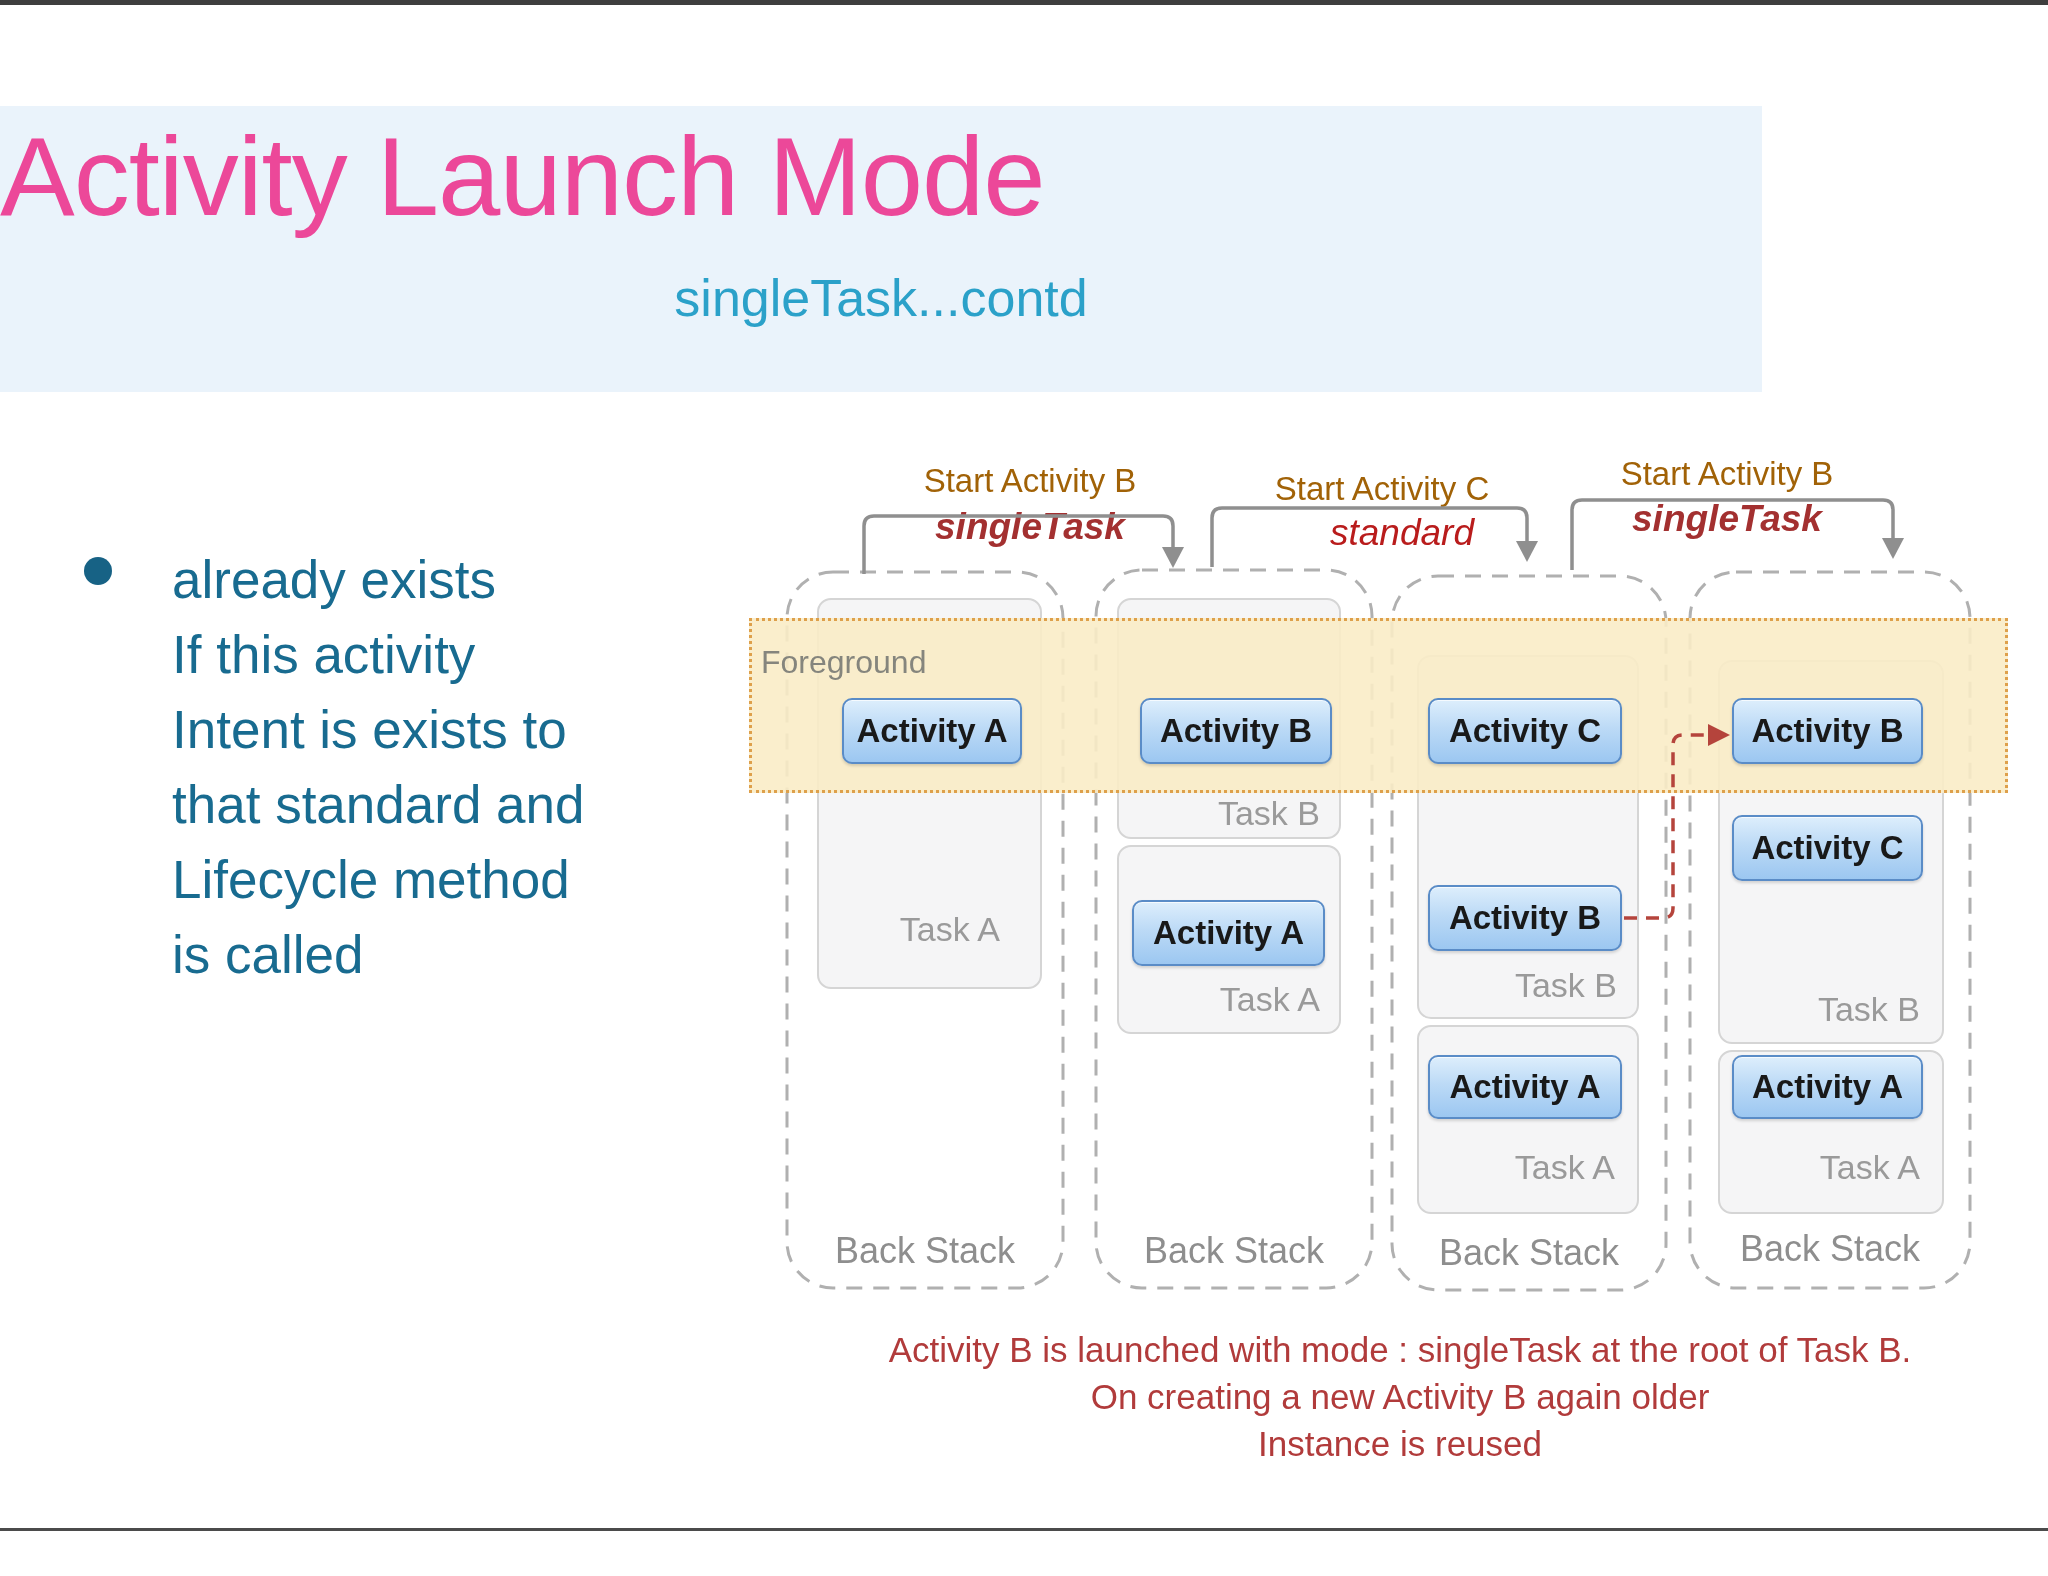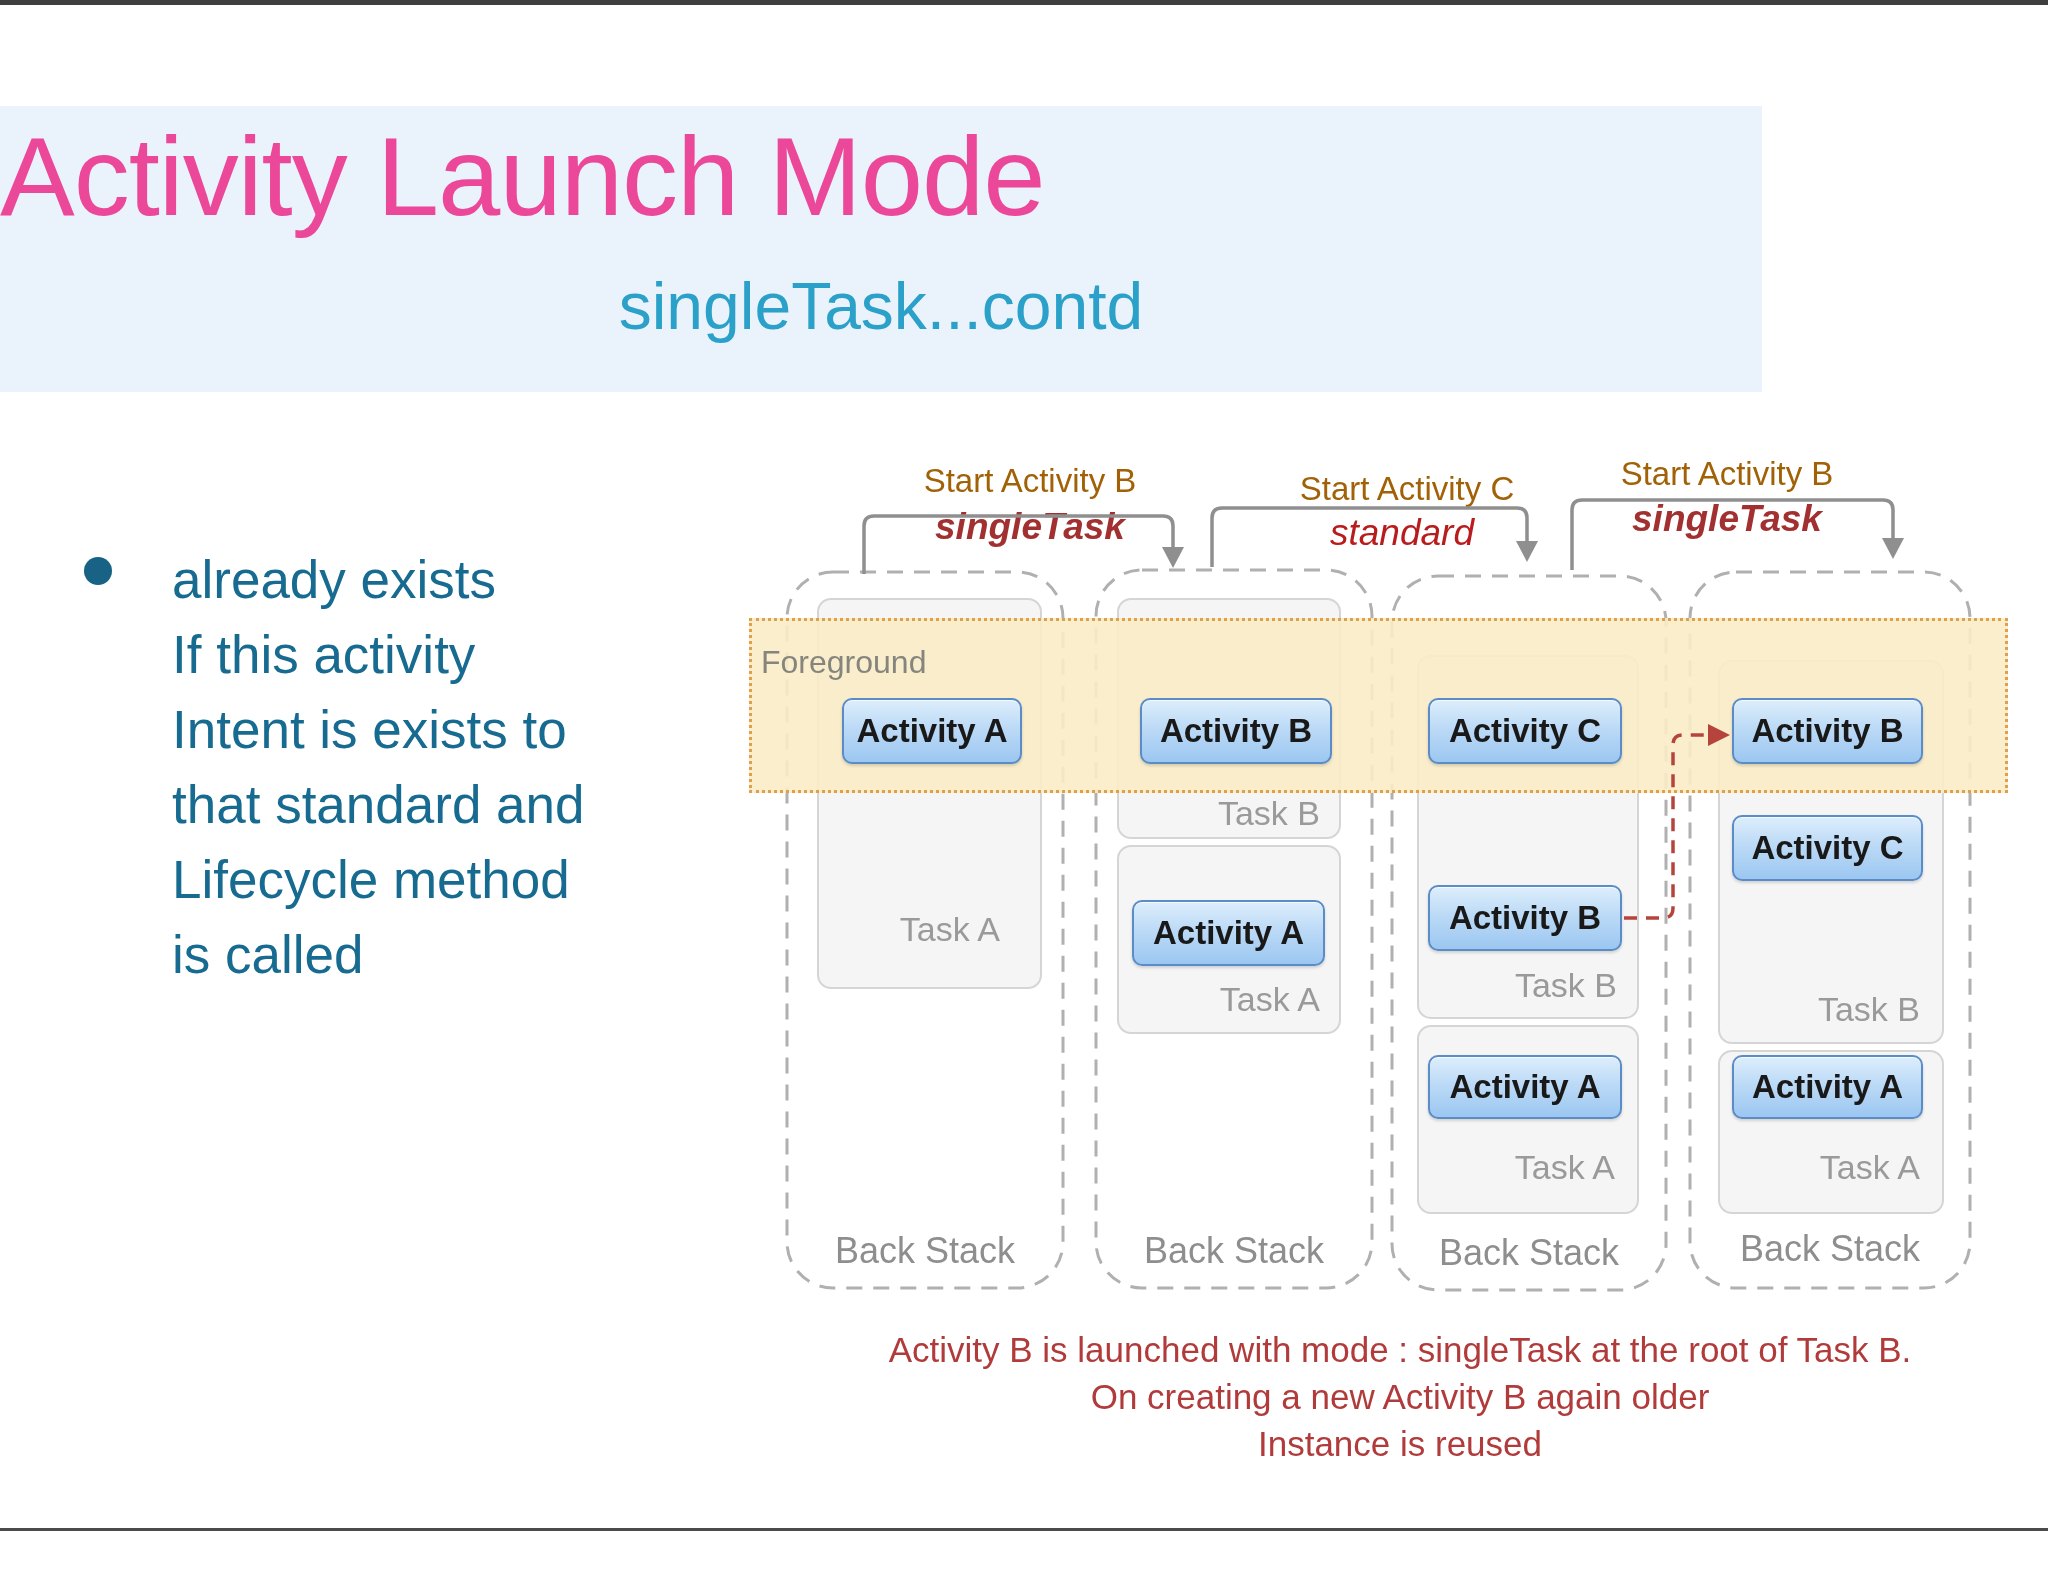--- a/index.html
+++ b/index.html
@@ -5,21 +5,21 @@
   html,body{margin:0;padding:0;background:#ffffff;}
   .page{position:relative;width:2048px;height:1576px;background:#ffffff;overflow:hidden;
         font-family:"Liberation Sans",sans-serif;}
   .abs{position:absolute;}
 
   .top-border{left:0;top:0;width:2048px;height:5px;background:#3e3e3e;}
 
   .header-band{left:0;top:106px;width:1762px;height:286px;background:#eaf3fb;}
   .slide-title{left:0;top:112px;width:1762px;font-size:112px;
                color:#ec4899;letter-spacing:-1px;}
-  .slide-subtitle{left:0;top:268px;width:1762px;text-align:center;font-size:66px;color:#2ba1c9;}
+  .slide-subtitle{left:0;top:268px;width:1762px;text-align:center;font-size:52px;color:#2ba1c9;}
 
   .bullet-dot{left:84px;top:557px;width:28px;height:28px;border-radius:50%;background:#176285;}
   .bullet-text{left:172px;top:542px;width:620px;font-size:53px;line-height:75px;color:#186b90;}
   .bullet-text .ln{white-space:nowrap;}
   .bullet-text .ln.em{font-style:italic;color:#173750;}
 
   svg.overlay{left:0;top:0;width:2048px;height:1576px;pointer-events:none;}.z1{z-index:1}.z2{z-index:2}.z3{z-index:3}.z4{z-index:4}.z5{z-index:5}
 
   .task-card{background:#f5f5f6;border:2px solid #d5d5d5;border-radius:14px;}
   .task-label{font-size:34px;color:#9a9a9a;text-align:right;}
@@ -104,21 +104,21 @@
   <div class="abs act-btn z4" style="left:1732px;top:698px;width:191px;height:66px;">Activity B</div>
 
   <div class="abs act-btn z4" style="left:1132px;top:900px;width:193px;height:66px;">Activity A</div>
   <div class="abs act-btn z4" style="left:1428px;top:885px;width:194px;height:66px;">Activity B</div>
   <div class="abs act-btn z4" style="left:1732px;top:815px;width:191px;height:66px;">Activity C</div>
   <div class="abs act-btn z4" style="left:1428px;top:1055px;width:194px;height:64px;">Activity A</div>
   <div class="abs act-btn z4" style="left:1732px;top:1055px;width:191px;height:64px;">Activity A</div>
 
   <div class="abs trans-action z5" style="left:870px;top:462px;">Start Activity B</div>
   <div class="abs trans-mode mode-red z5" style="left:870px;top:506px;">singleTask</div>
-  <div class="abs trans-action z5" style="left:1247px;top:470px;">Start Activity C</div>
+  <div class="abs trans-action z5" style="left:1222px;top:470px;">Start Activity C</div>
   <div class="abs trans-mode mode-gray z5" style="left:1242px;top:512px;">standard</div>
   <div class="abs trans-action z5" style="left:1567px;top:455px;">Start Activity B</div>
   <div class="abs trans-mode mode-red z5" style="left:1567px;top:498px;">singleTask</div>
 
   <svg class="abs overlay z5" viewBox="0 0 2048 1576">
     <g>
       <path d="M864,574 L864,526 Q864,516 874,516 L1163,516 Q1173,516 1173,526 L1173,550" fill="none" stroke="#8f8f8f" stroke-width="3.5"></path>
       <polygon points="1173,568 1162,547 1184,547" fill="#8f8f8f"></polygon>
     </g>
     <g>

